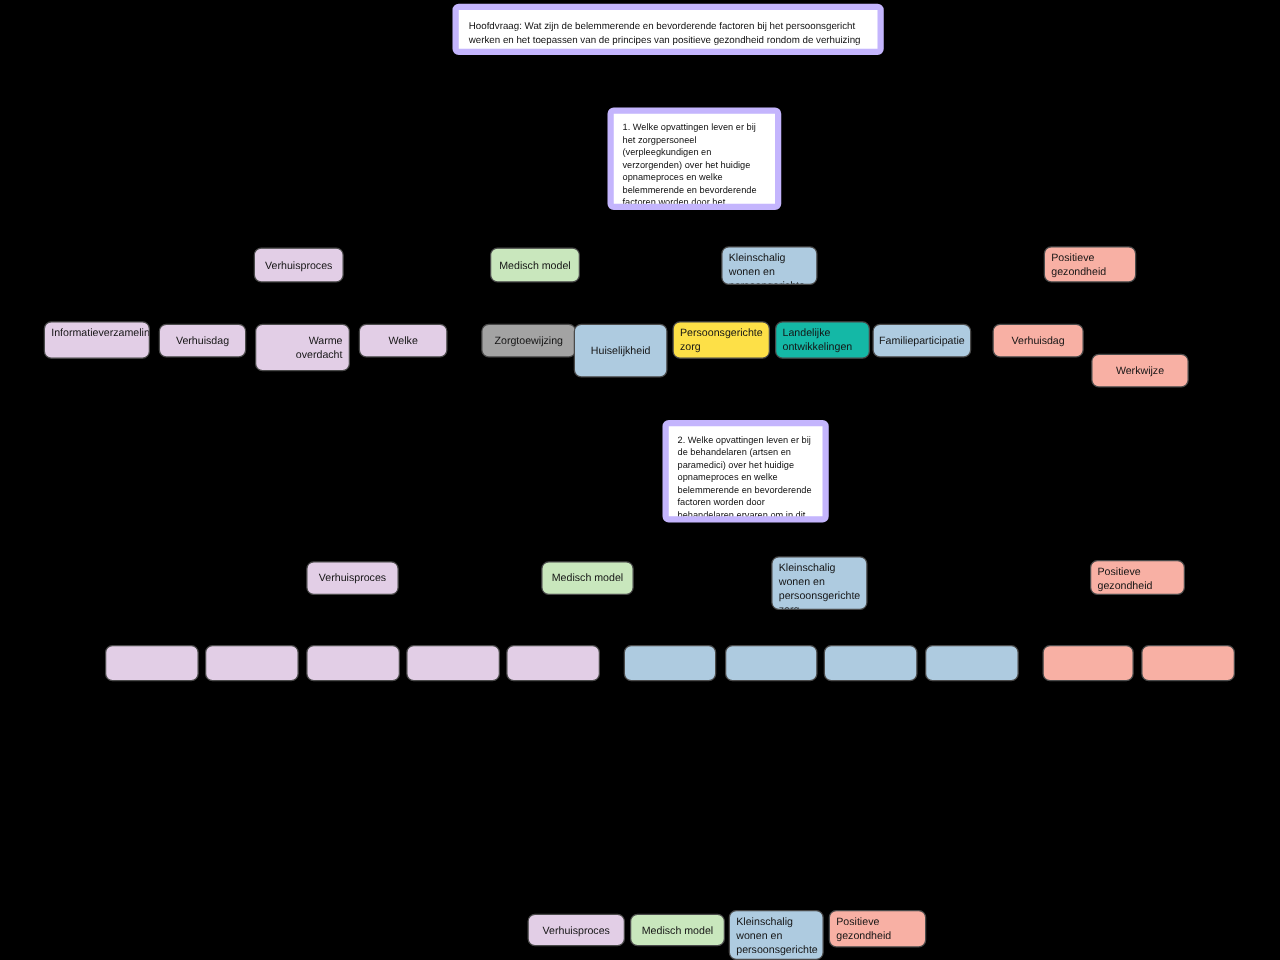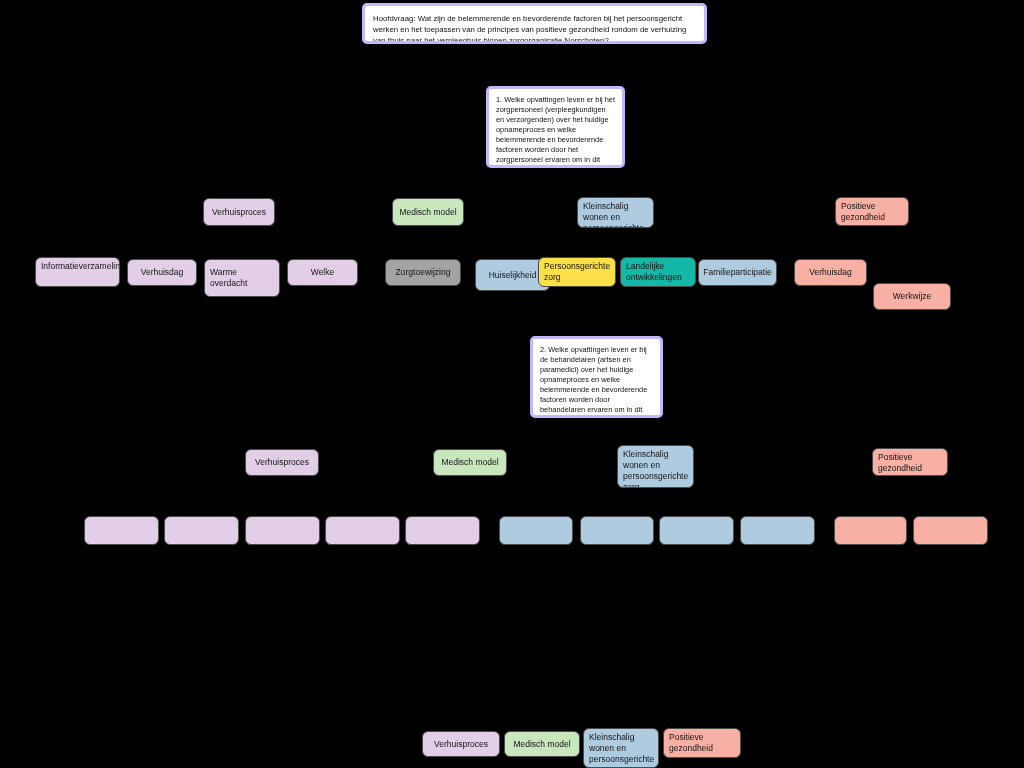--- a/index.html
+++ b/index.html
@@ -22,40 +22,40 @@
     height: 768px;
   }
   .node {
     position: absolute;
     box-sizing: border-box;
     border-radius: 6px;
     border: 1px solid #4a4a4a;
     display: flex;
     align-items: center;
     justify-content: center;
-    text-align: left;
+    text-align: right;
     font-size: 8.5px;
     line-height: 1.28;
     padding: 3px 5px;
     color: #141414;
     overflow: hidden;
     word-wrap: break-word;
   }
   .node.left {
     justify-content: flex-start;
     text-align: left;
   }
   .node.top {
     align-items: flex-start;
   }
   .qbox {
     position: absolute;
     box-sizing: border-box;
     background: #ffffff;
-    border: 3px solid #c4b5fd;
+    border: 5px solid #c4b5fd;
     border-radius: 5px;
     color: #101010;
     font-size: 7.4px;
     line-height: 1.34;
     padding: 6px 7px;
     text-align: left;
     overflow: hidden;
   }
   .qbox.main {
     font-size: 7.8px;
@@ -71,21 +71,21 @@
     <div class="qbox" style="left: 486px; top: 86px; width: 139px; height: 82px;">1. Welke opvattingen leven er bij het zorgpersoneel (verpleegkundigen en verzorgenden) over het huidige opnameproces en welke belemmerende en bevorderende factoren worden door het zorgpersoneel ervaren om in dit proces persoonsgericht te werken volgens de principes van positieve gezondheid?</div>
     <div class="node" style="left: 203px; top: 198px; width: 72px; height: 28px; background: rgb(226, 206, 230); border-color: rgb(74, 74, 74);">Verhuisproces</div>
     <div class="node" style="left: 392px; top: 198px; width: 72px; height: 28px; background: rgb(201, 231, 189); border-color: rgb(74, 74, 74);">Medisch model</div>
     <div class="node left top" style="left: 577px; top: 197px; width: 77px; height: 31px; background: rgb(174, 203, 224); border-color: rgb(74, 74, 74);">Kleinschalig wonen en persoongerichte zorg</div>
     <div class="node left top" style="left: 835px; top: 197px; width: 74px; height: 29px; background: rgb(248, 176, 164); border-color: rgb(74, 74, 74);">Positieve gezondheid</div>
     <div class="node left top" style="left: 35px; top: 257px; width: 85px; height: 30px; background: rgb(226, 206, 230); border-color: rgb(74, 74, 74);">Informatieverzameling</div>
     <div class="node" style="left: 127px; top: 259px; width: 70px; height: 27px; background: rgb(226, 206, 230); border-color: rgb(74, 74, 74);">Verhuisdag</div>
     <div class="node" style="left: 204px; top: 259px; width: 76px; height: 38px; background: rgb(226, 206, 230); border-color: rgb(74, 74, 74);">Warme overdacht</div>
     <div class="node" style="left: 287px; top: 259px; width: 71px; height: 27px; background: rgb(226, 206, 230); border-color: rgb(74, 74, 74);">Welke</div>
     <div class="node" style="left: 385px; top: 259px; width: 76px; height: 27px; background: #a3a3a3; border-color: rgb(74, 74, 74);">Zorgtoewijzing</div>
-    <div class="node" style="left: 459px; top: 259px; width: 75px; height: 32px; background: rgb(174, 203, 224); border-color: rgb(74, 74, 74); margin-left: 16px;">Huiselijkheid</div>
+    <div class="node" style="left: 459px; top: 259px; width: 75px; height: 43px; background: rgb(174, 203, 224); border-color: rgb(74, 74, 74);">Huiselijkheid</div>
     <div class="node left top" style="left: 538px; top: 257px; width: 78px; height: 30px; background: #fde047; border-color: rgb(74, 74, 74);">Persoonsgerichte zorg</div>
     <div class="node left top" style="left: 620px; top: 257px; width: 76px; height: 30px; background: #14b8a6; border-color: rgb(74, 74, 74);">Landelijke ontwikkelingen</div>
     <div class="node" style="left: 698px; top: 259px; width: 79px; height: 27px; background: rgb(174, 203, 224); border-color: rgb(74, 74, 74);">Familieparticipatie</div>
     <div class="node" style="left: 794px; top: 259px; width: 73px; height: 27px; background: rgb(248, 176, 164); border-color: rgb(74, 74, 74);">Verhuisdag</div>
     <div class="node" style="left: 873px; top: 259px; width: 78px; height: 27px; background: rgb(248, 176, 164); border-color: rgb(74, 74, 74); margin-top: 24px;">Werkwijze</div>
     <div class="qbox" style="left: 530px; top: 336px; width: 133px; height: 82px;">2. Welke opvattingen leven er bij de behandelaren (artsen en paramedici) over het huidige opnameproces en welke belemmerende  en bevorderende factoren worden door behandelaren ervaren om in dit proces persoonsgericht te werken volgens de principes van positieve gezondheid?</div>
     <div class="node" style="left: 245px; top: 449px; width: 74px; height: 27px; background: rgb(226, 206, 230); border-color: rgb(74, 74, 74);">Verhuisproces</div>
     <div class="node" style="left: 433px; top: 449px; width: 74px; height: 27px; background: rgb(201, 231, 189); border-color: rgb(74, 74, 74);">Medisch model</div>
     <div class="node left top" style="left: 617px; top: 445px; width: 77px; height: 43px; background: rgb(174, 203, 224); border-color: rgb(74, 74, 74);">Kleinschalig wonen en persoonsgerichte zorg</div>
     <div class="node left top" style="left: 872px; top: 448px; width: 76px; height: 28px; background: rgb(248, 176, 164); border-color: rgb(74, 74, 74);">Positieve gezondheid</div>

